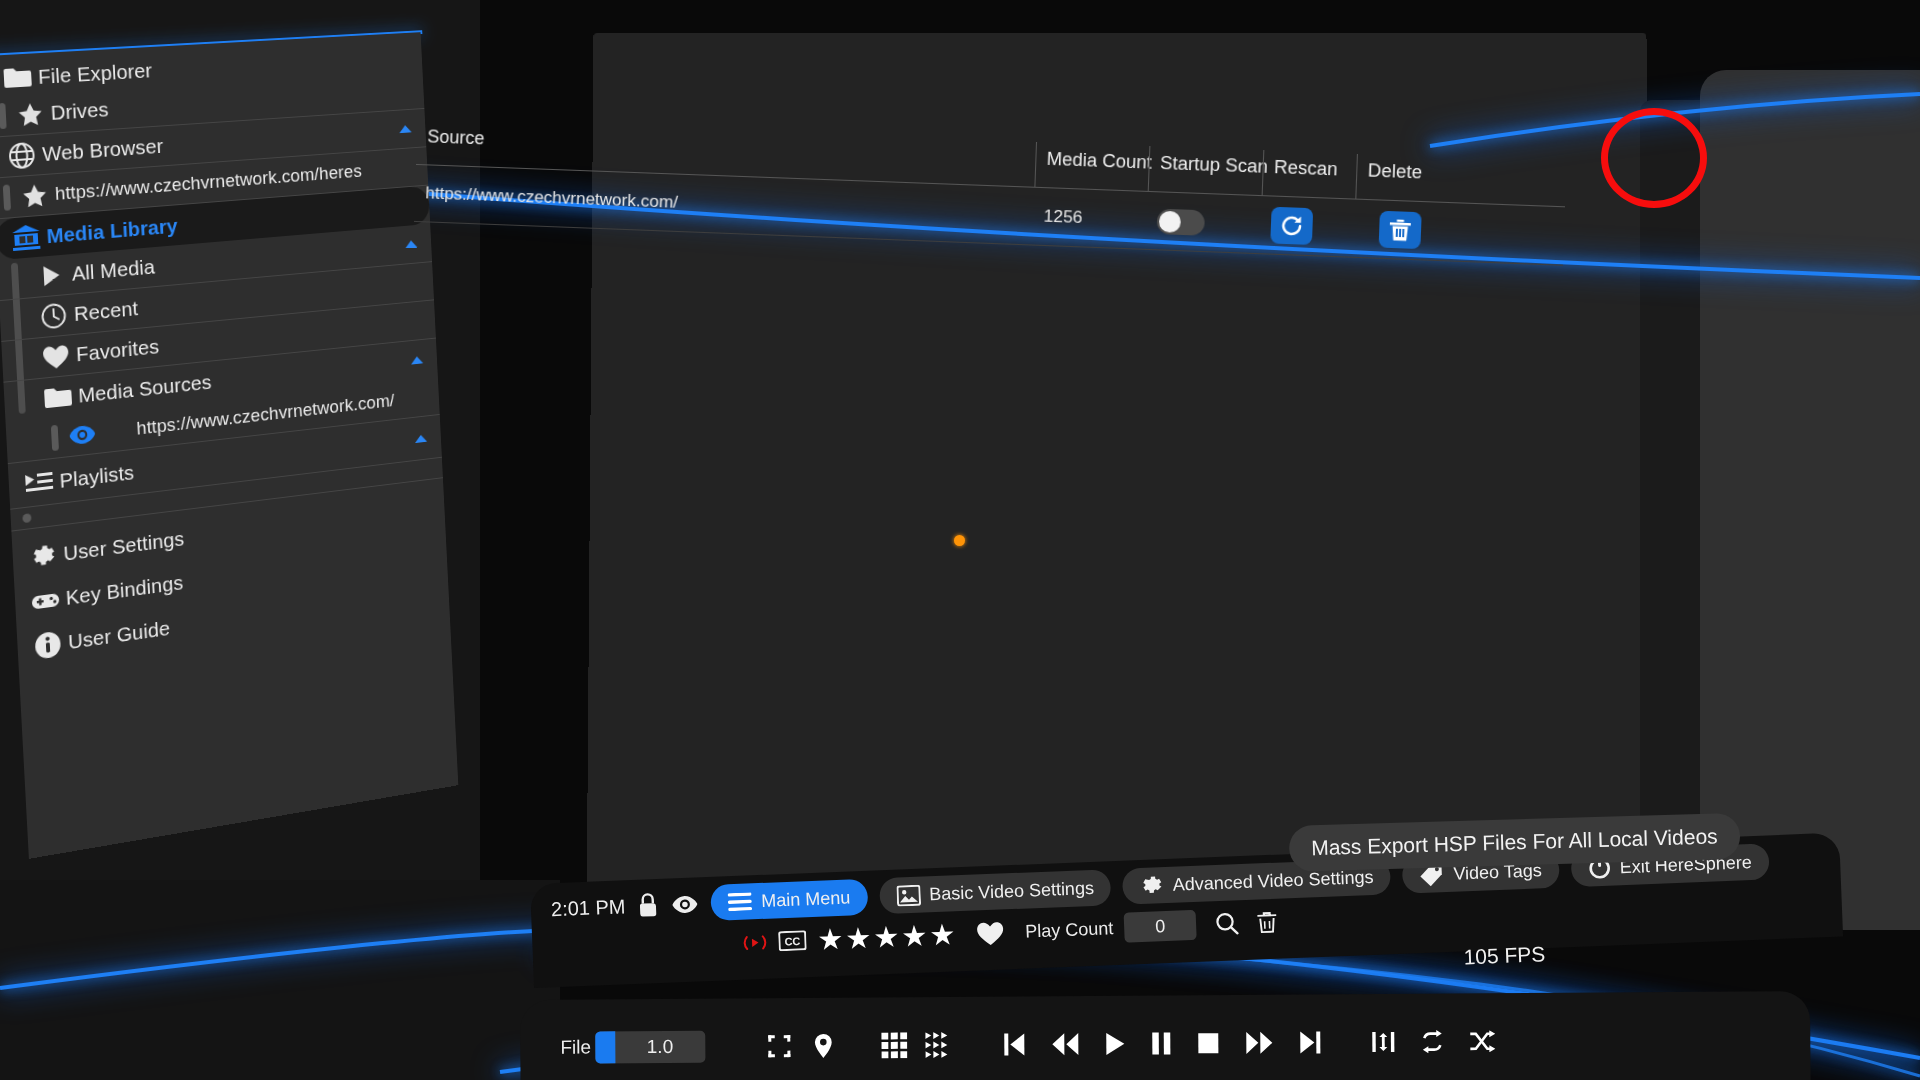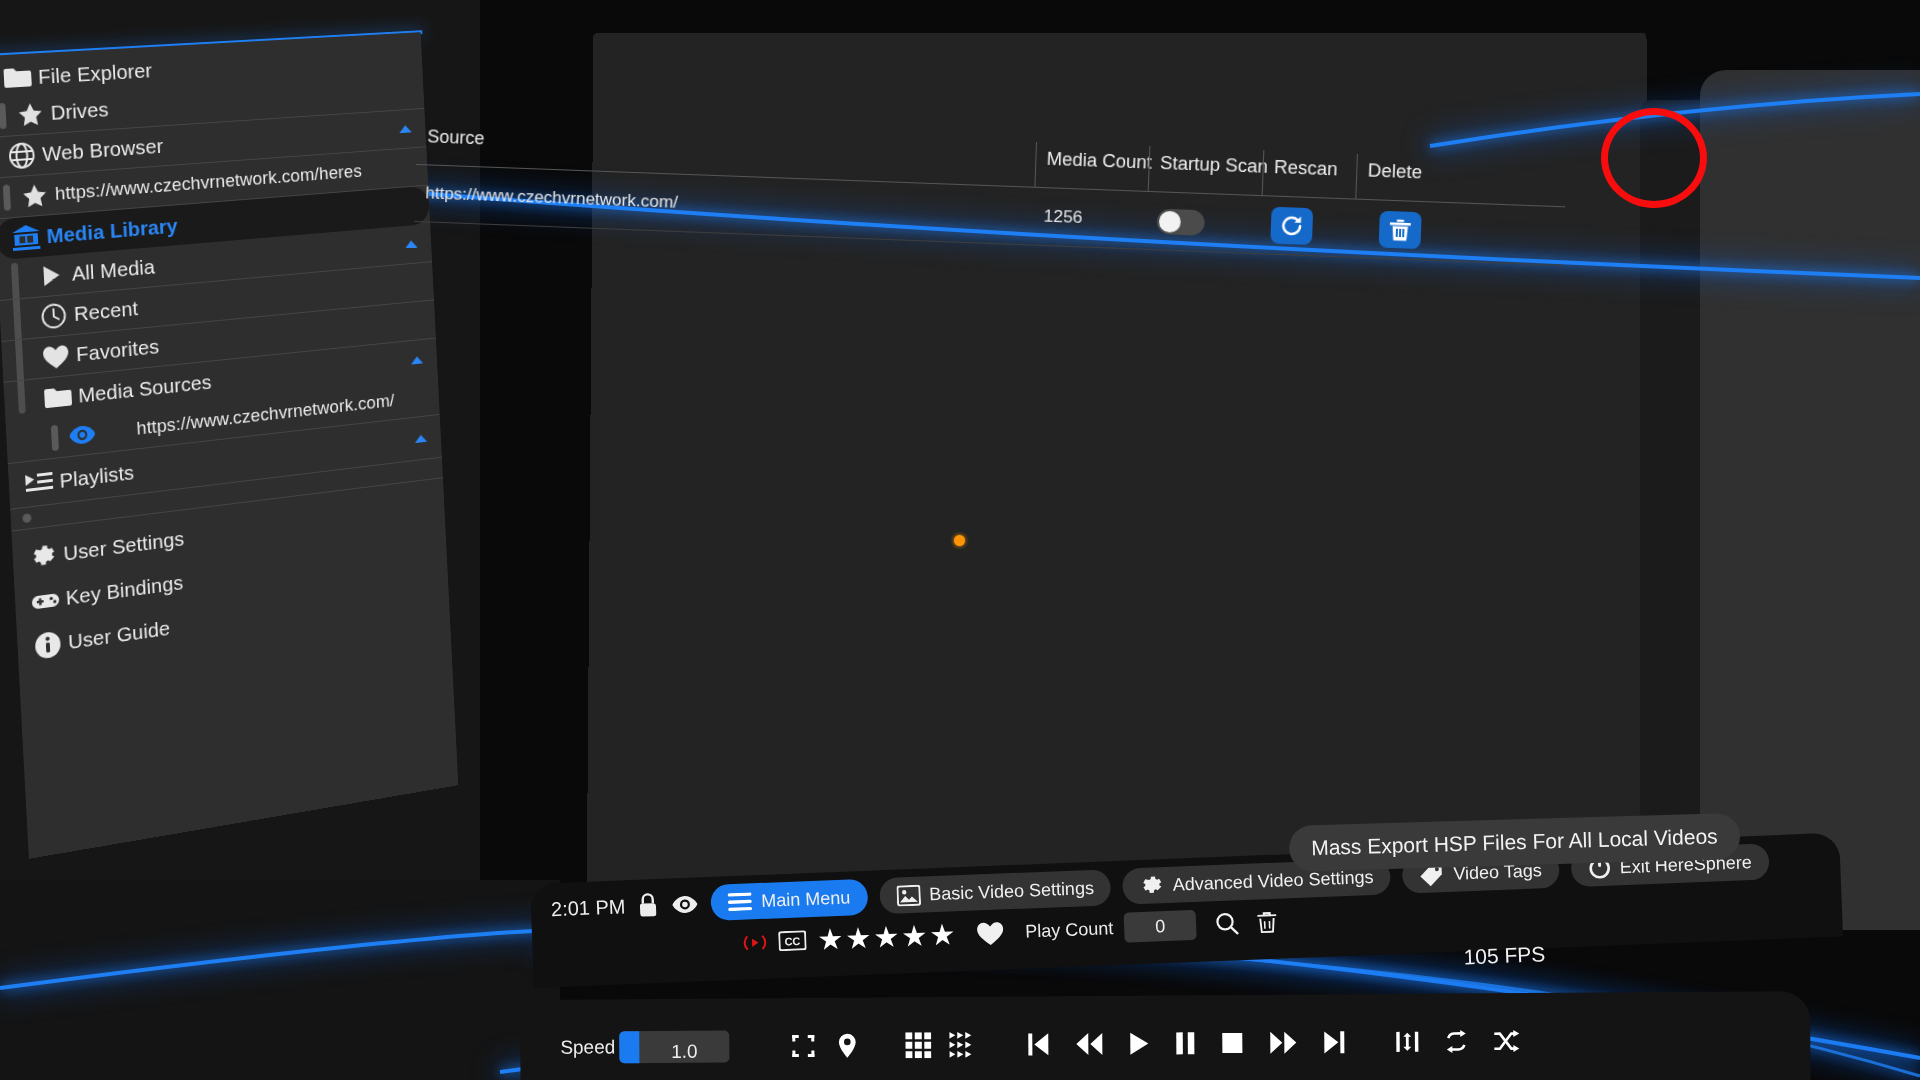--- a/index.html
+++ b/index.html
@@ -101,21 +101,21 @@
            white-space:nowrap;transform:rotate(.6deg);}
   .fps{position:absolute;left:930px;top:98px;font-size:21px;color:#f0f0f0;white-space:nowrap;}
 
   
   #transport{position:absolute;left:520px;top:1000px;width:1300px;height:110px;
              transform:perspective(1700px) rotateZ(-.4deg);transform-origin:0 0;}
   .tp-bg{position:absolute;left:0;top:0;width:1290px;height:110px;background:#141414;
          border-radius:30px 30px 0 0;}
   .tp-inner{position:absolute;left:40px;top:32px;display:flex;align-items:center;gap:0;}
   .speed-lbl{font-size:19px;color:#ededed;margin-right:4px;}
-  .speed-track{width:110px;height:32px;background:#3a3a3a;border-radius:5px;display:flex;align-items:flex-end;}
+  .speed-track{width:110px;height:32px;background:#3a3a3a;border-radius:5px;display:flex;align-items:center;}
   .speed-fill{width:20px;height:32px;background:#1a7bf0;border-radius:5px 0 0 5px;}
   .speed-val{flex:1;text-align:center;font-size:19px;color:#efefef;}
   .tp-grp{display:flex;align-items:center;gap:22px;color:#fff;}
   .tp-btn{display:flex;align-items:center;justify-content:center;cursor:pointer;}
   .tp-btn svg{display:block;}
 </style>
 </head>
 <body>
 
 <div id="stage">
@@ -464,21 +464,21 @@
     </div>
 
     <div class="tooltip">Mass Export HSP Files For All Local Videos</div>
     <div class="fps">105 FPS</div>
   </div>
 
   <div id="transport">
     <div class="tp-bg"></div>
     <div class="tp-inner">
 
-      <span class="speed-lbl">Speed</span>
+      <span class="speed-lbl">File</span>
       <span class="speed-track">
         <span class="speed-fill"></span>
         <span class="speed-val">1.0</span>
       </span>
 
       <span class="tp-grp" style="margin-left:62px;">
         <span class="tp-btn">
           <svg width="24" height="24" viewBox="0 0 24 24">
               <g fill="#fff">
                 <rect x="1" y="1" width="6.5" height="3"></rect>

